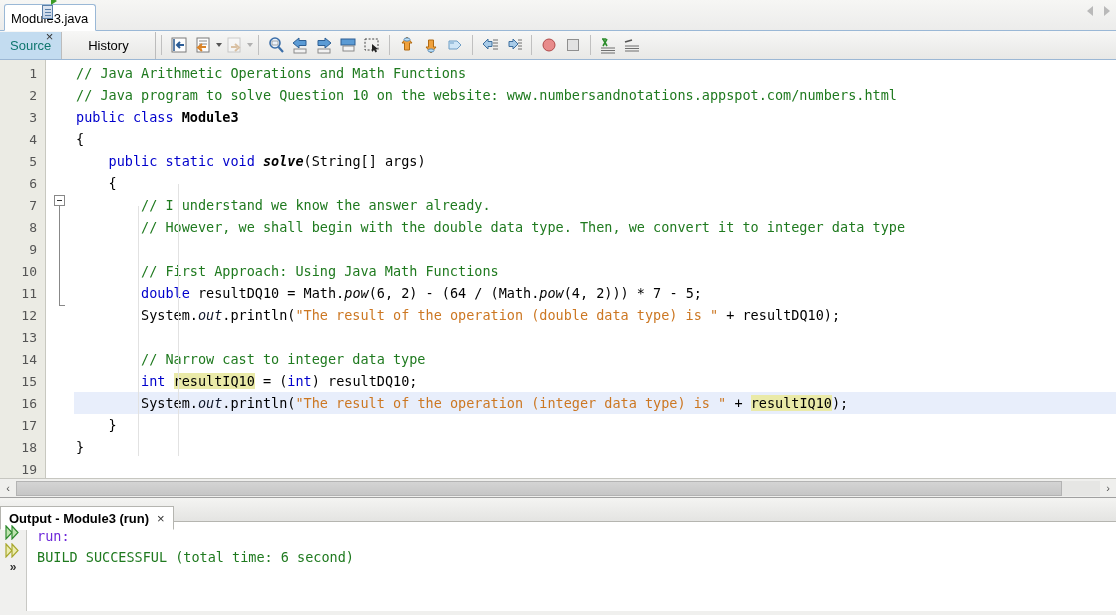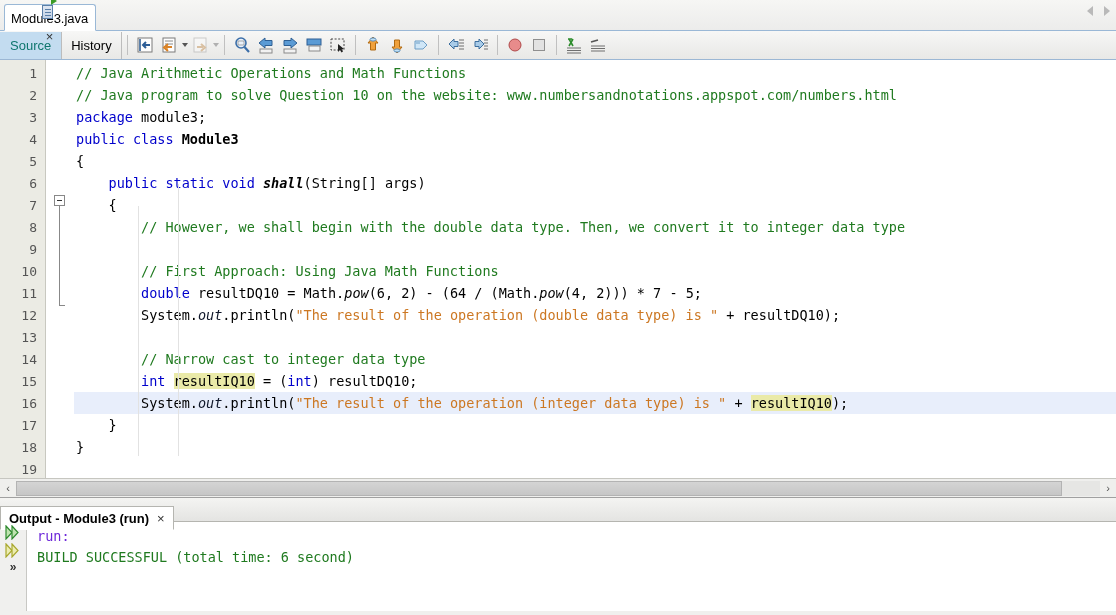--- a/index.html
+++ b/index.html
@@ -83,21 +83,21 @@
     display: flex; align-items: center;
   }
   .srcbtn {
     height: 27px; padding: 0 10px;
     display: flex; align-items: center;
     font-size: 13px; color: #0f766e;
     background: #c3dcf0;
     border-right: 1px solid #bcbcbc;
   }
   .histbtn {
-    height: 27px; padding: 0 9px;
+    height: 27px; padding: 0 26px;
     display: flex; align-items: center;
     font-size: 13px; color: #000;
     border-right: 1px solid #bcbcbc;
   }
   .tsep { width:1px; height:20px; background:#c0c0c0; margin:0 5px; }
   .tbtn { width: 20px; height: 20px; position: relative; margin: 0 2px; display:inline-block; }
   .caret { width:0;height:0;border-top:4px solid #555;border-left:3px solid transparent;border-right:3px solid transparent; display:inline-block; margin-left:1px;}
   .caret.dim { border-top-color:#b0b0b0; }
 
   
@@ -404,25 +404,25 @@
       <div class="foldbox"></div>
       <div class="foldline"></div>
     </div>
 
     <div class="codearea">
       <div class="indentguide" style="left:104px;top:124px;height:272px;"></div>
       <div class="indentguide" style="left:64px;top:146px;height:250px;"></div>
 
       <div class="cl"><span class="cmt">// Java Arithmetic Operations and Math Functions</span></div>
       <div class="cl"><span class="cmt">// Java program to solve Question 10 on the website: www.numbersandnotations.appspot.com/numbers.html</span></div>
-      <div class="cl"><span class="kw">package</span> module3;</div>
       <div class="cl"><span class="kw">public class</span> <span class="bold">Module3</span></div>
       <div class="cl">{</div>
-      <div class="cl">    <span class="kw">public static void</span> <span class="bold ital">shall</span>(String[] args)</div>
+      <div class="cl">    <span class="kw">public static void</span> <span class="bold ital">solve</span>(String[] args)</div>
       <div class="cl">    {</div>
+      <div class="cl"><span class="cmt">        // I understand we know the answer already.</span></div>
       <div class="cl"><span class="cmt">        // However, we shall begin with the double data type. Then, we convert it to integer data type</span></div>
       <div class="cl">&nbsp;</div>
       <div class="cl"><span class="cmt">        // First Approach: Using Java Math Functions</span></div>
       <div class="cl">        <span class="kw">double</span> resultDQ10 = Math.<span class="ital">pow</span>(6, 2) - (64 / (Math.<span class="ital">pow</span>(4, 2))) * 7 - 5;</div>
       <div class="cl">        System.<span class="grn-ital">out</span>.println(<span class="str">"The result of the operation (double data type) is "</span> + resultDQ10);</div>
       <div class="cl">&nbsp;</div>
       <div class="cl"><span class="cmt">        // Narrow cast to integer data type</span></div>
       <div class="cl">        <span class="kw">int</span> <span class="hl">resultIQ10</span> = (<span class="kw">int</span>) resultDQ10;</div>
       <div class="cl current">        System.<span class="grn-ital">out</span>.println(<span class="str">"The result of the operation (integer data type) is "</span> + <span class="hl">resultIQ10</span>);</div>
       <div class="cl">    }</div>

